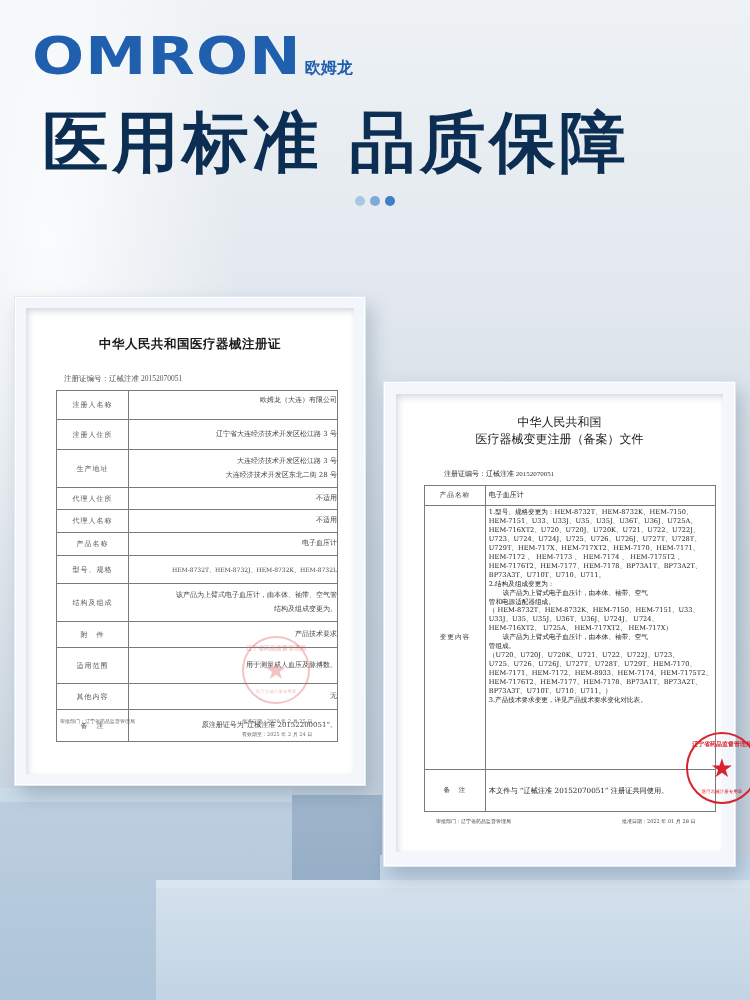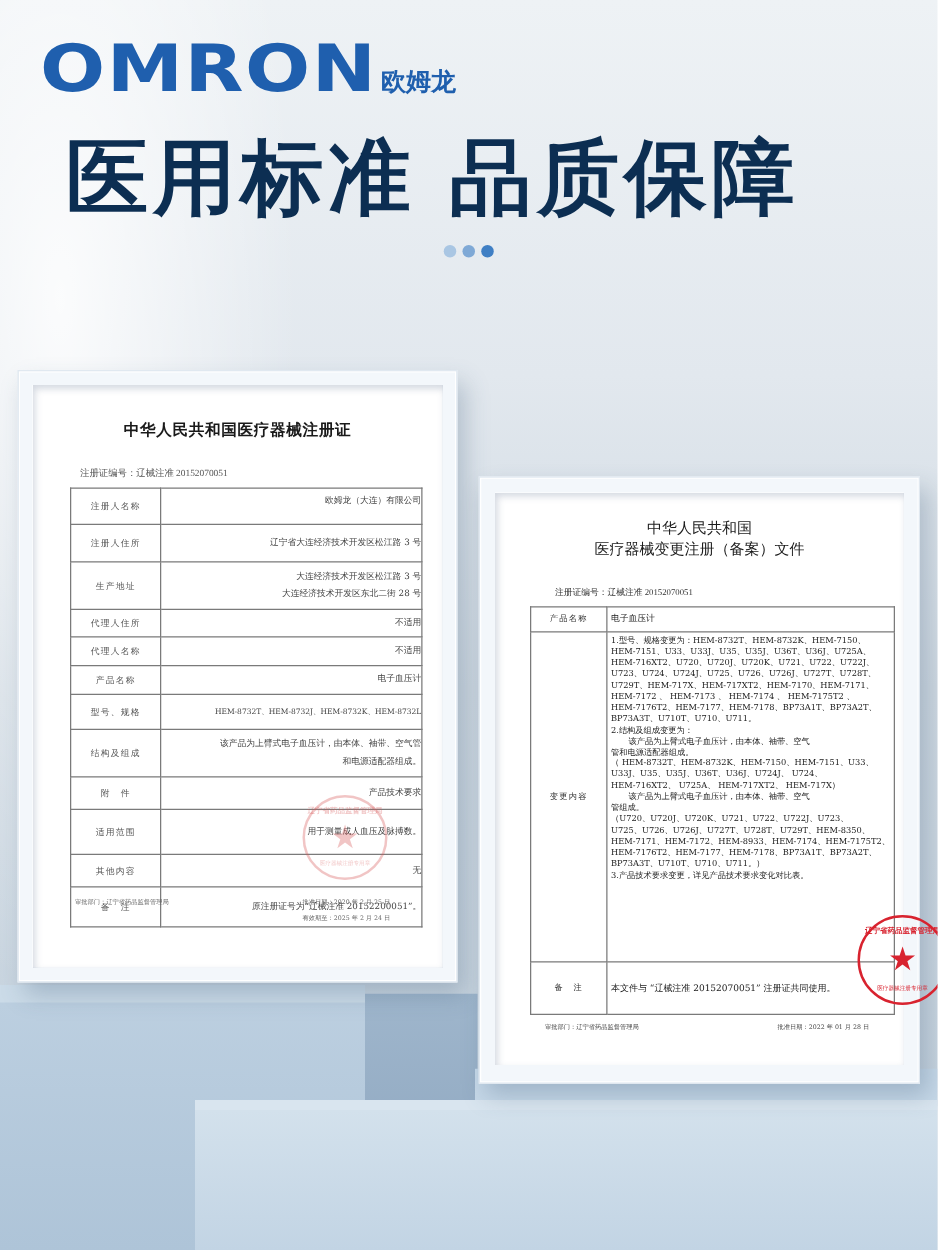--- a/index.html
+++ b/index.html
@@ -20,24 +20,24 @@
     .logo {
       position: absolute; left: 32px; top: 30px; display: flex; align-items: flex-end;
     }
     .logo-wordmark {
       font-family: "DejaVu Sans", sans-serif; font-weight: bold;
       font-size: 52px; letter-spacing: 1px; color: #1f5fae; line-height: 1;
       transform: scaleX(1.18); transform-origin: left bottom;
     }
     .logo-cn {
       margin-left: 44px; margin-bottom: 3px;
-      font-size: 20px; color: #1f5fae; font-weight: bold; letter-spacing: 0px;
+      font-size: 16px; color: #1f5fae; font-weight: bold; letter-spacing: 0px;
     }
     .headline {
-      position: absolute; left: 16px; width: 660px; top: 110px; text-align: center;
+      position: absolute; left: 6px; width: 660px; top: 110px; text-align: center;
       font-size: 66px; font-weight: bold; color: #0c2e52; letter-spacing: 4px; line-height: 1;
     }
     .dots { position: absolute; top: 196px; left: 0; width: 750px; display: flex; justify-content: center; gap: 5px; }
     .dot { width: 10px; height: 10px; border-radius: 50%; }
 
     
     .ped { position: absolute; }
     .ped-left-top   { left: 0; top: 788px; width: 292px; height: 18px; background: #cbdbe8; }
     .ped-left-front { left: 0; top: 802px; width: 292px; height: 198px; background: linear-gradient(180deg,#bccfe0,#aec4d8); }
     .ped-left-side  { left: 292px; top: 795px; width: 90px; height: 110px; background: linear-gradient(180deg,#9fb6cc,#94acc4); }
@@ -171,21 +171,21 @@
         <td class="val">电子血压计</td>
       </tr>
       <tr style="height:28px">
         <td class="lbl">型号、规格</td>
         <td class="val" style="font-size:6px">HEM-8732T、HEM-8732J、HEM-8732K、HEM-8732L</td>
       </tr>
       <tr style="height:38px">
         <td class="lbl">结构及组成</td>
         <td class="val">
           <div>该产品为上臂式电子血压计，由本体、袖带、空气管</div>
-          <div>和电源适配器组成。</div>
+          <div>结构及组成变更为。</div>
         </td>
       </tr>
       <tr style="height:26px">
         <td class="lbl">附　件</td>
         <td class="val">产品技术要求</td>
       </tr>
       <tr style="height:36px">
         <td class="lbl">适用范围</td>
         <td class="val">用于测量成人血压及脉搏数。</td>
       </tr>
@@ -234,21 +234,21 @@
           <span class="change-line">BP73A3T、U710T、U710、U711。</span>
           <span class="change-line">2.结构及组成变更为：</span>
           <span class="change-line indent">该产品为上臂式电子血压计，由本体、袖带、空气</span>
           <span class="change-line">管和电源适配器组成。</span>
           <span class="change-line">（ HEM-8732T、HEM-8732K、HEM-7150、HEM-7151、U33、</span>
           <span class="change-line">U33J、U35、U35J、U36T、U36J、U724J、 U724、</span>
           <span class="change-line">HEM-716XT2、 U725A、 HEM-717XT2、 HEM-717X）</span>
           <span class="change-line indent">该产品为上臂式电子血压计，由本体、袖带、空气</span>
           <span class="change-line">管组成。</span>
           <span class="change-line">（U720、U720J、U720K、U721、U722、U722J、U723、</span>
-          <span class="change-line">U725、U726、U726J、U727T、U728T、U729T、HEM-8350、</span>
+          <span class="change-line">U725、U726、U726J、U727T、U728T、U729T、HEM-7170、</span>
           <span class="change-line">HEM-7171、HEM-7172、HEM-8933、HEM-7174、HEM-7175T2、</span>
           <span class="change-line">HEM-7176T2、HEM-7177、HEM-7178、BP73A1T、BP73A2T、</span>
           <span class="change-line">BP73A3T、U710T、U710、U711。）</span>
           <span class="change-line">3.产品技术要求变更，详见产品技术要求变化对比表。</span>
         </td>
       </tr>
       <tr style="height:42px">
         <td class="lbl">备　注</td>
         <td class="val" style="font-size:7.2px">本文件与 “辽械注准 20152070051” 注册证共同使用。</td>
       </tr>

